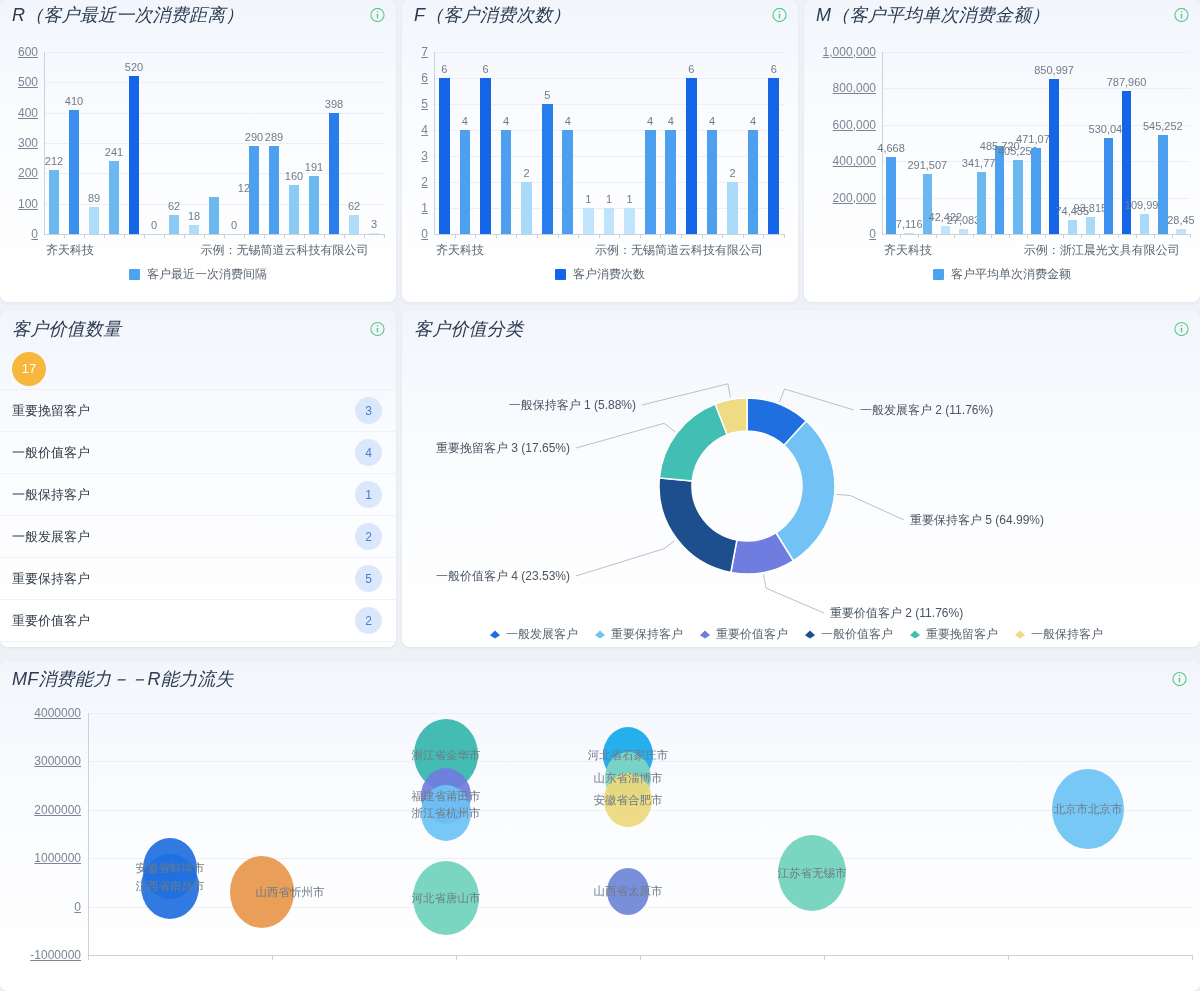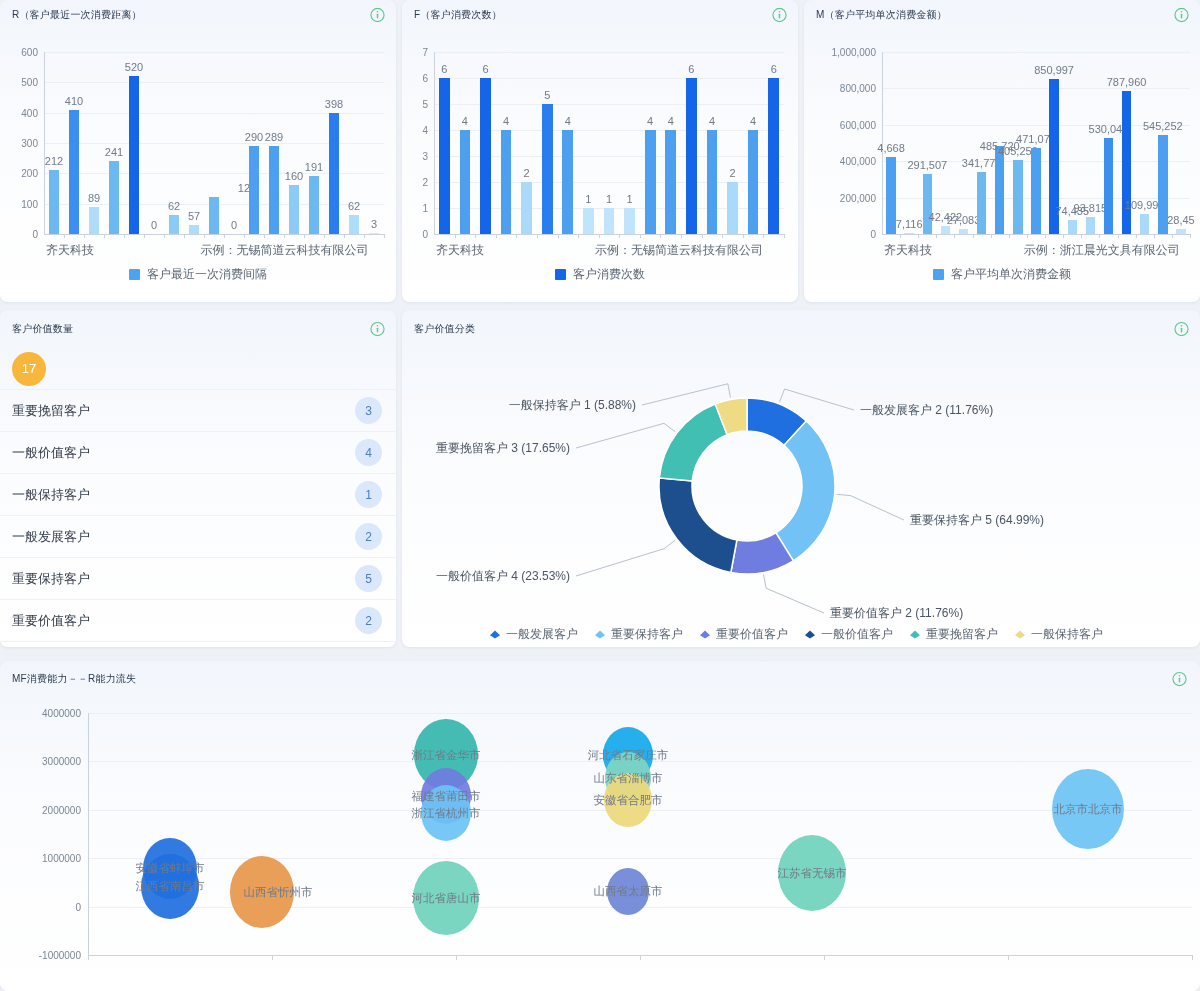--- a/index.html
+++ b/index.html
@@ -18,41 +18,43 @@
     box-shadow: 0 1px 3px rgba(40,70,120,.08);
     overflow: hidden;
   }
   .card-head {
     position: relative;
     height: 30px;
     display: flex; align-items: center;
     padding: 0 12px;
   }
   .card-title {
-    font-size: 10px;
+    font-size: 18px;
     color: #2b3a4f;
     letter-spacing: .2px;
     white-space: nowrap;
+    font-style: italic;
   }
   .info-icon {
     position: absolute;
     right: 11px; top: 50%; transform: translateY(-50%);
     width: 15px; height: 15px;
   }
   .info-icon svg { display: block; }
 
   
   .chartbox { position: absolute; left: 0; right: 0; }
   .ytick {
     position: absolute;
-    font-size: 10px;
+    font-size: 12px;
     color: #7b8694;
     text-align: center;
     transform: translateY(-50%);
     white-space: nowrap;
+    text-decoration: underline;
   }
   .gridline {
     position: absolute;
     height: 1px;
     background: #eceff4;
   }
   .axisline-x { position:absolute; height:1px; background:#c9d2dd; }
   .axisline-y { position:absolute; width:1px; background:#c9d2dd; }
   .tickmark { position:absolute; width:1px; background:#c9d2dd; }
   .bar {
@@ -169,21 +171,21 @@
         <div class="tickmark" style="left: 124px; top: 204px; height: 4px;"></div>
         <div class="bar" style="left: 128.8px; width: 10.4px; height: 157.733px; bottom: 68px; background: rgb(21, 101, 232);"></div>
         <div class="barlabel" style="left: 134px; top: 31.2667px;">520</div>
         <div class="tickmark" style="left: 144px; top: 204px; height: 4px;"></div>
         <div class="barlabel" style="left: 154px; top: 189px;">0</div>
         <div class="tickmark" style="left: 164px; top: 204px; height: 4px;"></div>
         <div class="bar" style="left: 168.8px; width: 10.4px; height: 18.8067px; bottom: 68px; background: rgb(140, 203, 246);"></div>
         <div class="barlabel" style="left: 174px; top: 170.193px;">62</div>
         <div class="tickmark" style="left: 184px; top: 204px; height: 4px;"></div>
         <div class="bar" style="left: 188.8px; width: 10.4px; height: 9.40333px; bottom: 68px; background: rgb(174, 221, 250);"></div>
-        <div class="barlabel" style="left: 194px; top: 179.597px;">57</div>
+        <div class="barlabel" style="left: 194px; top: 179.597px;">18</div>
         <div class="tickmark" style="left: 204px; top: 204px; height: 4px;"></div>
         <div class="bar" style="left: 208.8px; width: 10.4px; height: 37.31px; bottom: 68px; background: rgb(108, 185, 242);"></div>
         <div class="barlabel" style="left: 214px; top: 151.69px; margin-left: 33px;">123</div>
         <div class="tickmark" style="left: 224px; top: 204px; height: 4px;"></div>
         <div class="barlabel" style="left: 234px; top: 189px;">0</div>
         <div class="tickmark" style="left: 244px; top: 204px; height: 4px;"></div>
         <div class="bar" style="left: 248.8px; width: 10.4px; height: 87.9667px; bottom: 68px; background: rgb(77, 159, 239);"></div>
         <div class="barlabel" style="left: 254px; top: 101.033px;">290</div>
         <div class="tickmark" style="left: 264px; top: 204px; height: 4px;"></div>
         <div class="bar" style="left: 268.8px; width: 10.4px; height: 87.6633px; bottom: 68px; background: rgb(77, 159, 239);"></div>
@@ -543,21 +545,21 @@
         <div class="bubble" style="left: 421px; top: 88.188px; width: 50px; height: 56px; background: rgb(108, 195, 245);"></div>
         <div class="bubble" style="left: 413px; top: 164.412px; width: 66px; height: 73.92px; background: rgb(111, 211, 187);"></div>
         <div class="bubble" style="left: 603px; top: 30.108px; width: 50px; height: 56px; background: rgb(19, 168, 236);"></div>
         <div class="bubble" style="left: 605px; top: 55.096px; width: 46px; height: 51.52px; background: rgb(127, 214, 194);"></div>
         <div class="bubble" style="left: 604px; top: 76.24px; width: 48px; height: 53.76px; background: rgb(236, 217, 123);"></div>
         <div class="bubble" style="left: 607px; top: 170.592px; width: 42px; height: 47.04px; background: rgb(111, 134, 214);"></div>
         <div class="bubble" style="left: 778px; top: 137.64px; width: 68px; height: 76.16px; background: rgb(111, 211, 187);"></div>
         <div class="bubble" style="left: 1052px; top: 71.512px; width: 72px; height: 80.64px; background: rgb(108, 195, 245);"></div>
         <div class="bubble-label" style="left: 170px; top: 171.364px;">安徽省蚌埠市</div>
         <div class="bubble-label" style="left: 170px; top: 189.272px;">江西省南昌市</div>
-        <div class="bubble-label" style="left: 254px; top: 195.08px; padding-left: 48px;">山西省忻州市</div>
+        <div class="bubble-label" style="left: 266px; top: 195.08px; padding-left: 48px;">山西省忻州市</div>
         <div class="bubble-label" style="left: 446px; top: 57.624px;">浙江省金华市</div>
         <div class="bubble-label" style="left: 446px; top: 98.764px;">福建省莆田市</div>
         <div class="bubble-label" style="left: 446px; top: 116.188px;">浙江省杭州市</div>
         <div class="bubble-label" style="left: 446px; top: 201.372px;">河北省唐山市</div>
         <div class="bubble-label" style="left: 628px; top: 58.108px;">河北省石家庄市</div>
         <div class="bubble-label" style="left: 628px; top: 80.856px;">山东省淄博市</div>
         <div class="bubble-label" style="left: 628px; top: 103.12px;">安徽省合肥市</div>
         <div class="bubble-label" style="left: 628px; top: 194.112px;">山西省太原市</div>
         <div class="bubble-label" style="left: 812px; top: 175.72px;">江苏省无锡市</div>
         <div class="bubble-label" style="left: 1088px; top: 111.832px;">北京市北京市</div>

